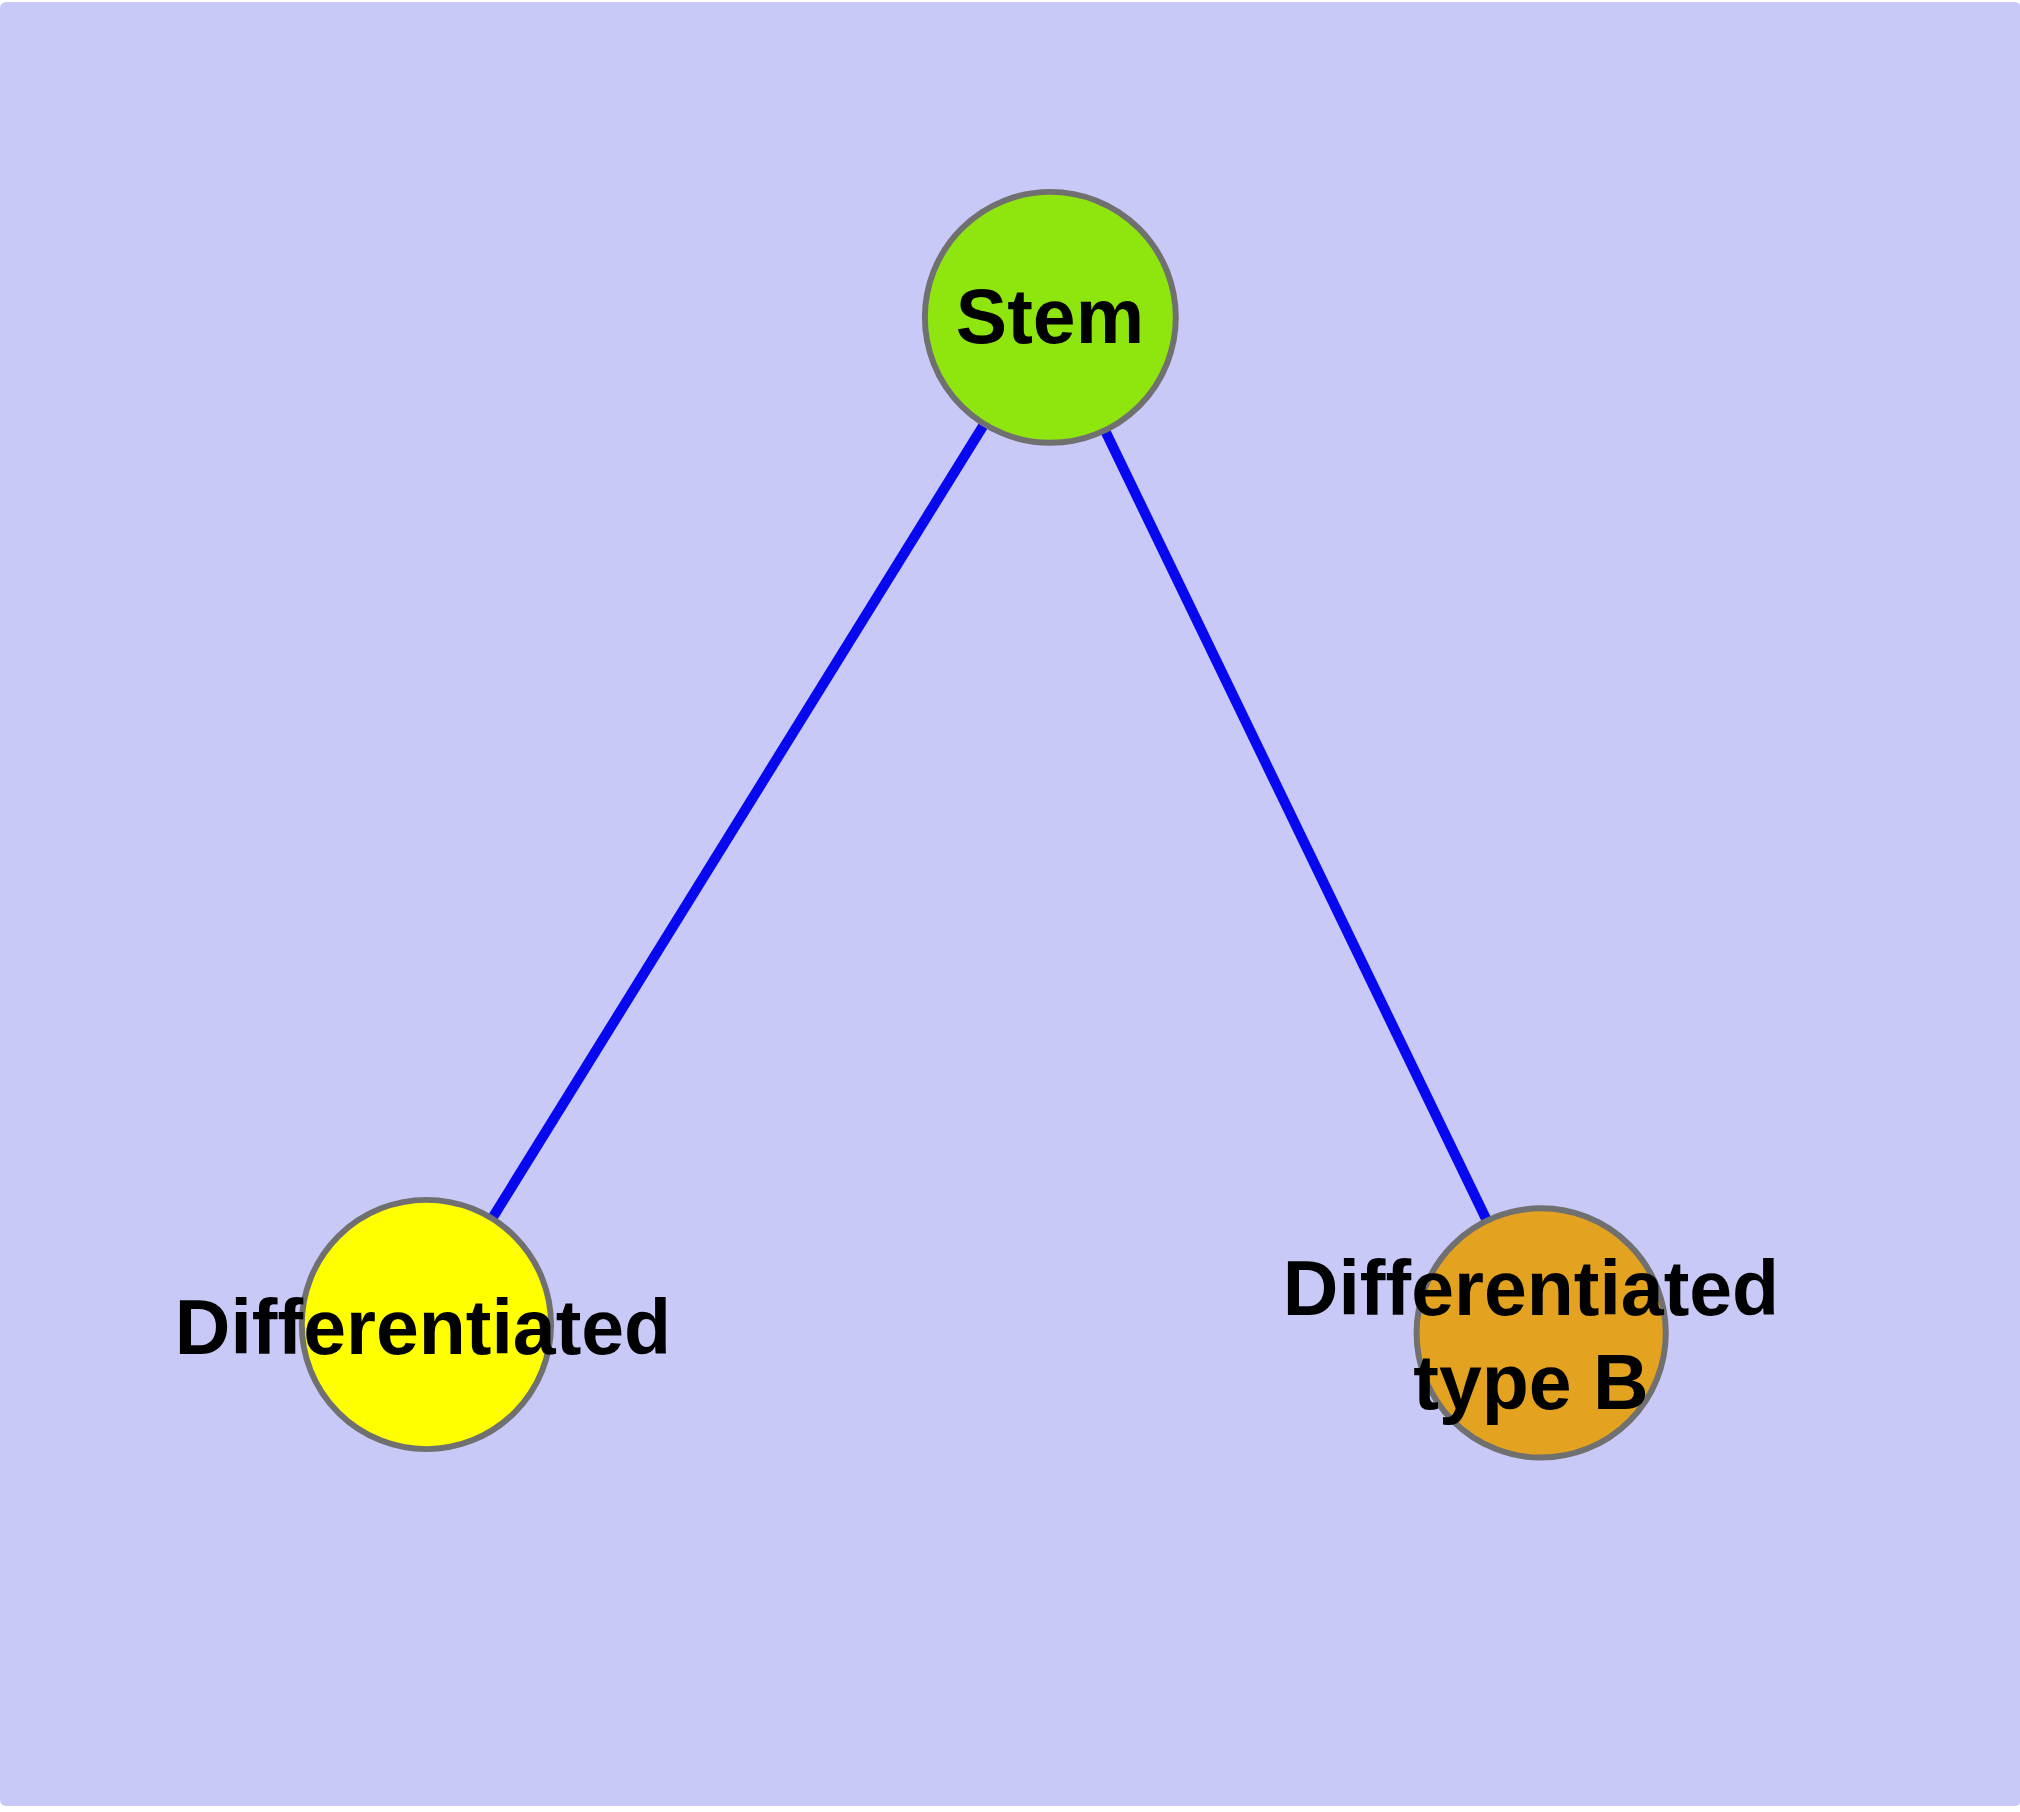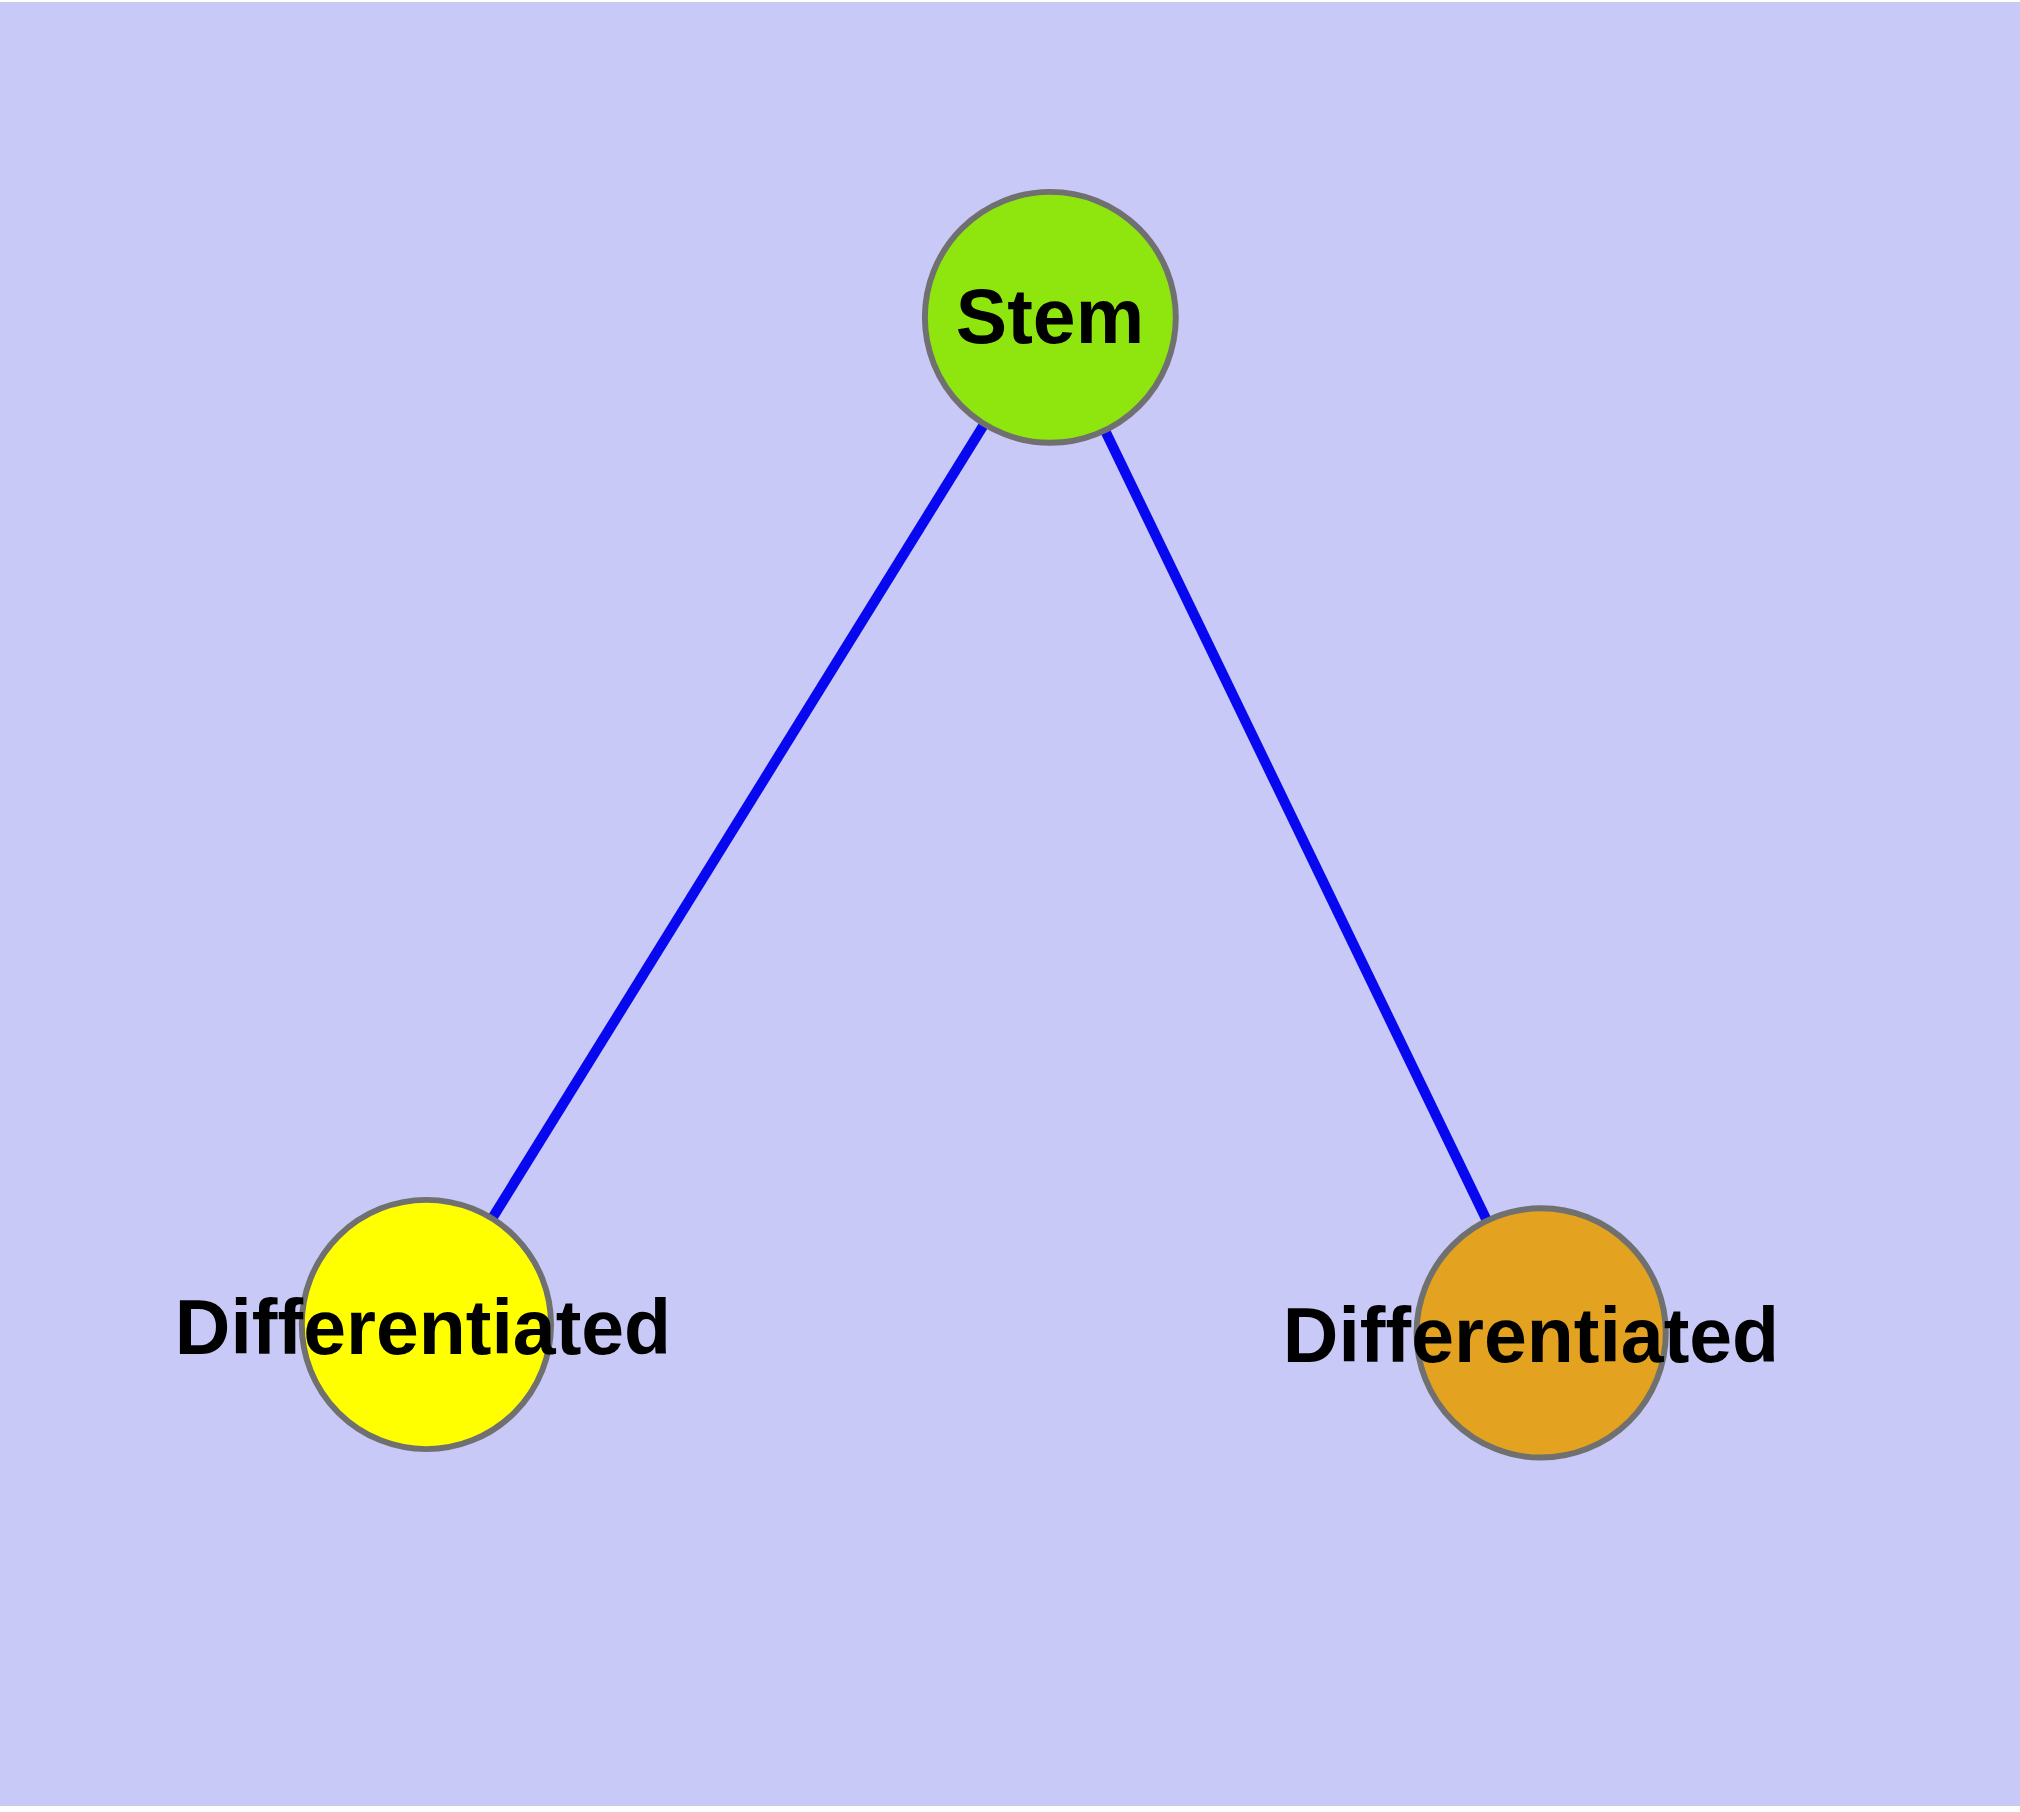--- a/index.html
+++ b/index.html
@@ -33,21 +33,21 @@
     line-height: 1.22;
     text-align: center;
     white-space: nowrap;
     letter-spacing: 0px;
   }
   .node-label span { display: block; }
 </style>
 </head>
 <body>
 
-<div class="canvas" style="background-color: rgb(201, 201, 247);">
+<div class="canvas" style="background-color: rgb(201, 201, 247); border-radius: 6px;">
 
   <svg class="graph-svg" viewBox="0 0 2384 2128">
 
     <line x1="1239" y1="372" x2="503" y2="1560" stroke-width="12" stroke="#0808F0"></line>
     <line x1="1239" y1="372" x2="1818" y2="1570" stroke-width="12" stroke="#0808F0"></line>
 
     <circle cx="1239" cy="372" r="148" stroke-width="7" fill="#8FE60F" stroke="#707070"></circle>
     <circle cx="503" cy="1560" r="147" stroke-width="7" fill="#FFFF00" stroke="#707070"></circle>
     <circle cx="1818" cy="1570" r="147" stroke-width="7" fill="#E3A21F" stroke="#707070"></circle>
   </svg>
@@ -55,16 +55,17 @@
   <div class="node-label" style="left: 1050px; top: 315px; color: rgb(0, 0, 0);">
     <span>Stem</span>
   </div>
 
   <div class="node-label" style="left: 423px; top: 1326px; color: rgb(0, 0, 0);">
     <span>Differentiated</span>
   </div>
 
   <div class="node-label" style="left: 1531px; top: 1334px; color: rgb(0, 0, 0);">
     <span>Differentiated</span>
+    <span>type B</span>
   </div>
 
 </div>
 
 
 </body></html>

